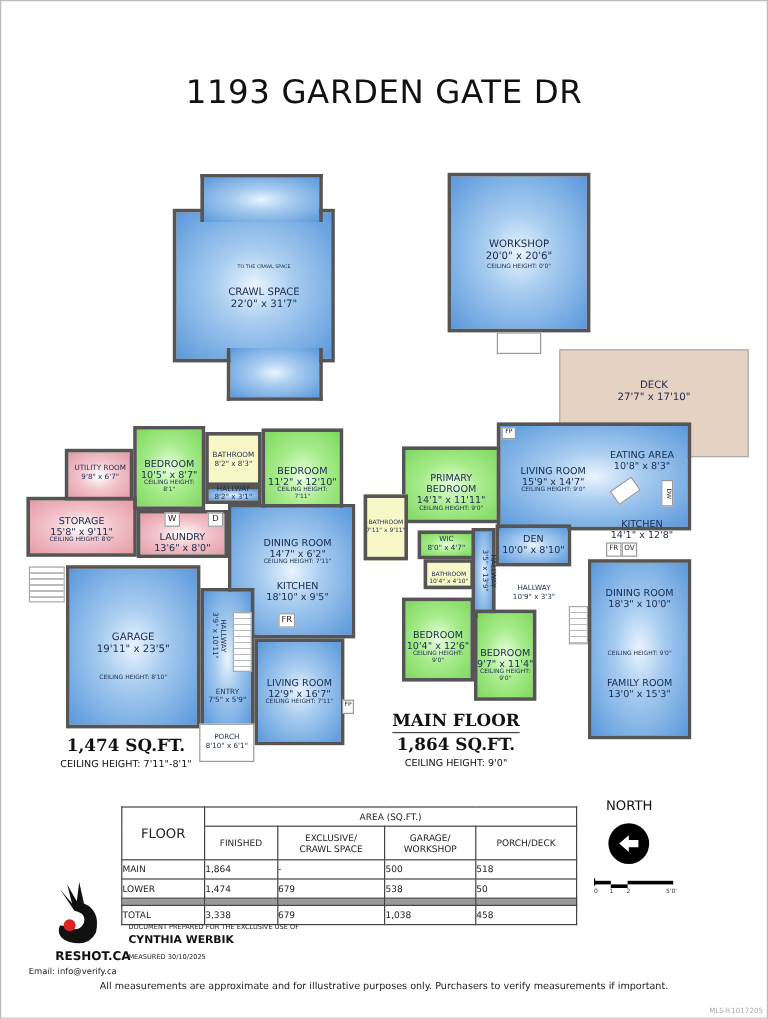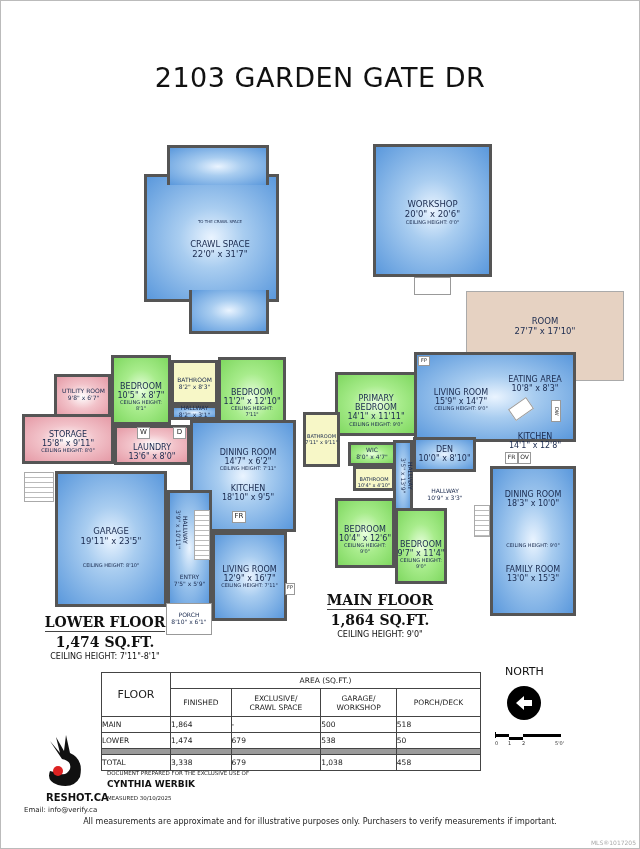--- a/index.html
+++ b/index.html
@@ -51,21 +51,21 @@
   .mls { position: absolute; right: 4px; top: 839px; font-size: 6px; color: #aaa; }
 
   .fix { position: absolute; background: #fff; border: 1px solid #999; font-size: 7px; text-align: center; color: #222; }
   .stairs { position: absolute; background: repeating-linear-gradient(180deg, #fff 0, #fff 4px, #bbb 4px, #bbb 5px); border: 1px solid #aaa; }
 </style>
 </head>
 <body>
 
 <div class="frame"></div>
 
-<div class="title">2103 GARDEN GATE DR</div>
+<div class="title">1193 GARDEN GATE DR</div>
 
 <div>
   <div class="room blue" style="left:144px;top:174px;width:135px;height:128px;"></div>
   <div class="room blue" style="left:167px;top:145px;width:102px;height:40px;border-bottom:none;"></div>
   <div class="room blue" style="left:189px;top:290px;width:80px;height:44px;border-top:none;"></div>
   <div class="lbl big" style="left:160px;top:240px;width:120px;">
     <span class="n">CRAWL SPACE</span>
     <span class="d">22'0" x 31'7"</span>
   </div>
   <div class="lbl" style="left:190px;top:220px;width:60px;font-size:4px;">TO THE CRAWL SPACE</div>
@@ -77,21 +77,21 @@
     <span class="n">WORKSHOP</span>
     <span class="d">20'0" x 20'6"</span>
     <span class="c">CEILING HEIGHT: 0'0"</span>
   </div>
   <div class="fix" style="left:414px;top:277px;width:37px;height:18px;"></div>
 </div>
 
 <div>
   <div class="room tan" style="left:466px;top:291px;width:158px;height:90px;"></div>
   <div class="lbl big" style="left:466px;top:317px;width:158px;">
-    <span class="n">ROOM</span>
+    <span class="n">DECK</span>
     <span class="d">27'7" x 17'10"</span>
   </div>
 </div>
 
 <div>
   <div class="room pink" style="left:54px;top:374px;width:57px;height:45px;"></div>
   <div class="lbl sm" style="left:56px;top:388px;width:55px;">
     <span class="n">UTILITY ROOM</span>
     <span class="d">9'8" x 6'7"</span>
   </div>
@@ -180,21 +180,20 @@
   </div>
   <div class="fix" style="left:285px;top:583px;width:10px;height:12px;font-size:5px;">FP</div>
 
   <div class="fix" style="left:166px;top:603px;width:46px;height:32px;"></div>
   <div class="lbl sm" style="left:166px;top:612px;width:46px;">
     <span class="n">PORCH</span>
     <span class="d">8'10" x 6'1"</span>
   </div>
 
   <div class="floor-caption" style="left:40px;top:612px;width:130px;">
-    <span class="fc-name">LOWER FLOOR</span>
     <span class="fc-area">1,474 SQ.FT.</span>
     <span class="fc-ceil">CEILING HEIGHT: 7'11"-8'1"</span>
   </div>
 </div>
 
 <div>
   <div class="room green" style="left:335px;top:372px;width:82px;height:64px;"></div>
   <div class="lbl" style="left:335px;top:394px;width:82px;">
     <span class="n">PRIMARY</span>
     <span class="n">BEDROOM</span>

